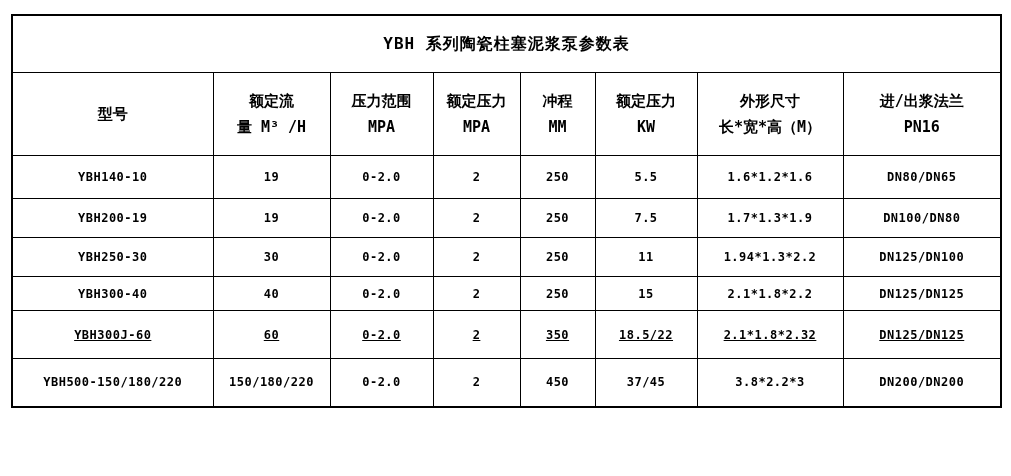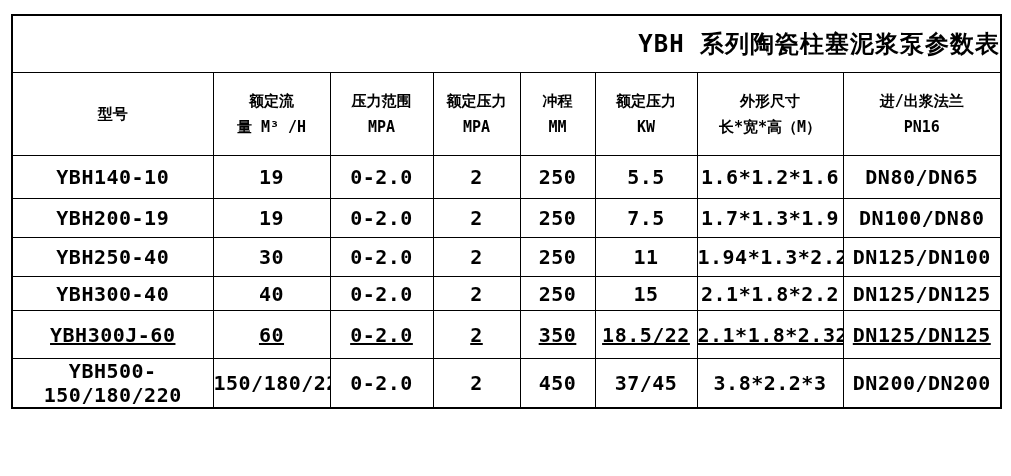--- a/index.html
+++ b/index.html
@@ -25,33 +25,32 @@
   th, td {
     border: 1px solid #000;
     text-align: center;
     vertical-align: middle;
     padding: 0;
     font-weight: bold;
     overflow: hidden;
   }
   tr.title-row th {
     height: 56px;
-    font-size: 24px;
+    font-size: 16px;
     letter-spacing: 1px;
-    text-align: right;
   }
   tr.header-row th {
     height: 82px;
     font-size: 15px;
     line-height: 1.75;
   }
   .hl { display: block; }
   .hl:empty { display: none; }
   tbody td {
-    font-size: 20px;
+    font-size: 12px;
     letter-spacing: 0.5px;
   }
   tbody tr:nth-child(1) { height: 43px; }
   tbody tr:nth-child(2) { height: 39px; }
   tbody tr:nth-child(3) { height: 39px; }
   tbody tr:nth-child(4) { height: 34px; padding-left: 12px; }
   tbody tr:nth-child(5) { height: 48px; text-decoration: underline; }
   tbody tr:nth-child(6) { height: 48px; }
   tbody tr:nth-child(7) { height: 54px; }
 </style>
@@ -124,21 +123,21 @@
         <td>YBH200-19</td>
         <td>19</td>
         <td>0-2.0</td>
         <td>2</td>
         <td>250</td>
         <td>7.5</td>
         <td>1.7*1.3*1.9</td>
         <td>DN100/DN80</td>
       </tr>
       <tr>
-        <td>YBH250-40</td>
+        <td>YBH250-30</td>
         <td>30</td>
         <td>0-2.0</td>
         <td>2</td>
         <td>250</td>
         <td>11</td>
         <td>1.94*1.3*2.2</td>
         <td>DN125/DN100</td>
       </tr>
       <tr>
         <td>YBH300-40</td>

